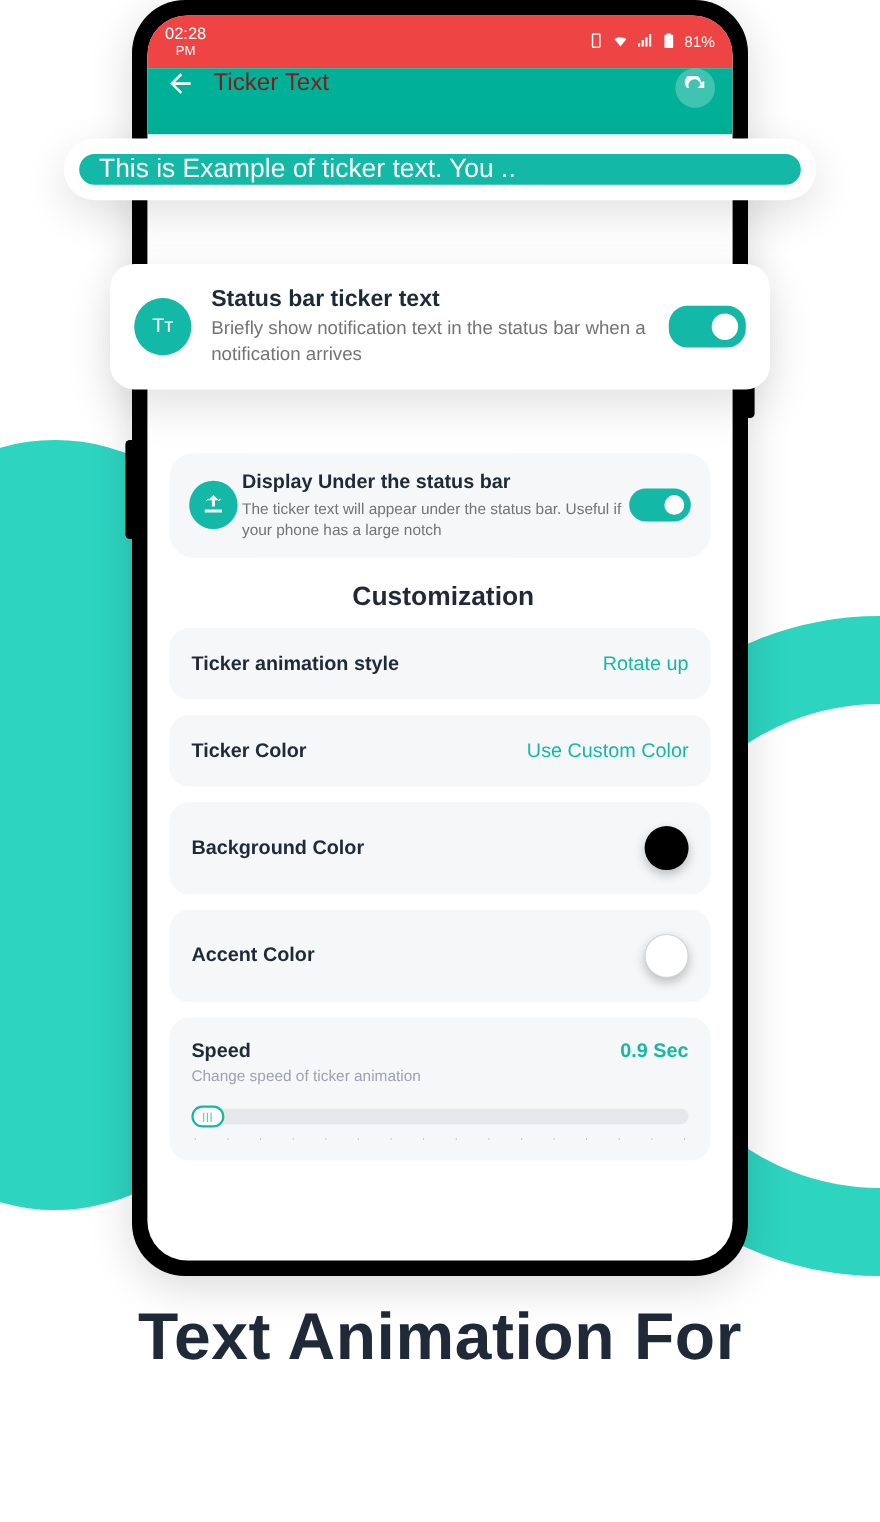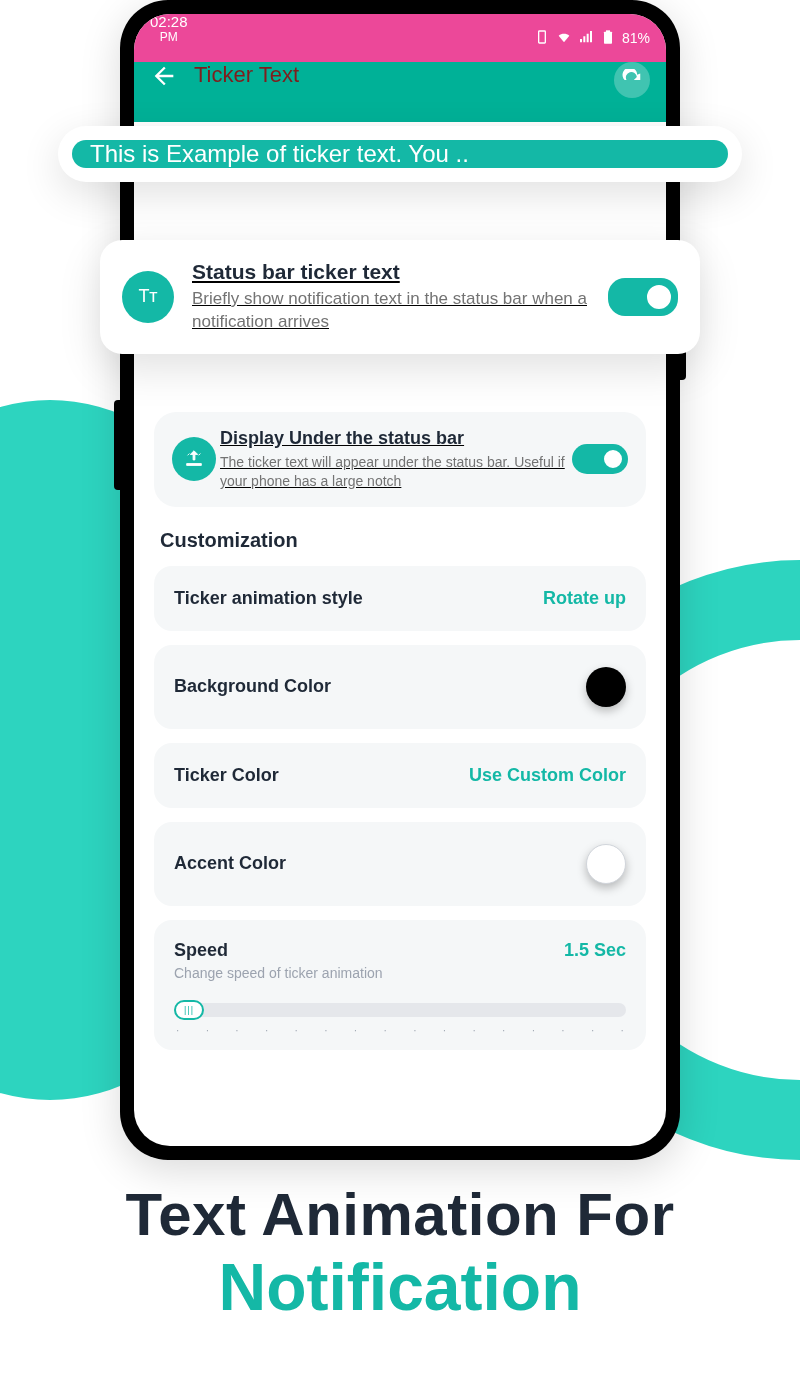--- a/index.html
+++ b/index.html
@@ -79,22 +79,23 @@
     height: 100%;
     background: #fff;
     border-radius: 36px;
     overflow: hidden;
     position: relative;
   }
 
   
   .status-bar {
     height: 48px;
-    background: #ec4899;
-    display: flex;
+    background: #ef4444;
+    display: flex;
+    align-items: center;
     justify-content: space-between;
     padding: 0 16px;
     color: #fff;
     font-size: 14px;
   }
   .status-time { line-height: 1.1; text-align: center; }
   .status-time .clock { font-size: 15px; }
   .status-time .ampm { font-size: 12px; }
   .status-icons { display: flex; align-items: center; gap: 6px; }
   .status-icons svg { width: 16px; height: 16px; fill: #fff; }
@@ -158,21 +159,21 @@
     align-items: center;
     gap: 18px;
   }
   .circle-icon {
     width: 52px; height: 52px; min-width: 52px;
     border-radius: 50%;
     background: #14b8a6;
     display: flex; align-items: center; justify-content: center;
     color: #fff;
   }
-  .card-body { flex: 1; text-decoration: underline; }
+  .card-body { flex: 1; }
   .card-title { font-size: 21px; font-weight: 700; color: #1f2937; margin-bottom: 4px; }
   .card-desc { font-size: 17px; color: #737373; line-height: 1.35; }
   .toggle {
     width: 64px; height: 34px; min-width: 64px;
     border-radius: 17px;
     background: #14b8a6;
     position: relative;
   }
   .toggle::after {
     content: "";
@@ -206,37 +207,38 @@
     gap: 4px;
     margin-bottom: 22px;
   }
   .inner-card .circle-icon { width: 44px; height: 44px; min-width: 44px; }
   .inner-card .card-title { font-size: 18px; font-weight: 700; }
   .inner-card .card-desc { font-size: 14px; }
   .inner-card .toggle { width: 56px; height: 30px; min-width: 56px; }
   .inner-card .toggle::after { width: 24px; height: 24px; border-width: 3px; }
 
   .section-title {
-    font-size: 20px; font-weight: 700; color: #1f2937;
+    font-size: 24px; font-weight: 700; color: #1f2937;
     margin-bottom: 14px;
     padding-left: 6px;
+    text-align: center;
   }
 
   .row-card {
     background: #f5f7f8;
     border-radius: 18px;
     padding: 22px 20px;
     display: flex;
     align-items: center;
     justify-content: space-between;
     margin-bottom: 14px;
     gap: 12px;
   }
   .row-card .row-title { font-size: 18px; font-weight: 600; color: #1f2937; }
-  .row-card .row-value { font-size: 18px; font-weight: 700; color: #14b8a6; text-align: left; }
+  .row-card .row-value { font-size: 18px; font-weight: 400; color: #14b8a6; text-align: left; }
   .color-swatch {
     width: 40px; height: 40px; border-radius: 50%;
     box-shadow: 0 4px 10px rgba(0,0,0,.25);
   }
   .swatch-black { background: #000; }
   .swatch-white { background: #fff; border: 1px solid #d1d5db; }
 
   .speed-card {
     background: #f5f7f8;
     border-radius: 18px;
@@ -358,38 +360,38 @@
         </div>
 
         <div class="section-title">Customization</div>
 
         <div class="row-card">
           <div class="row-title">Ticker animation style</div>
           <div class="row-value">Rotate up</div>
         </div>
 
         <div class="row-card">
+          <div class="row-title">Ticker Color</div>
+          <div class="row-value">Use Custom Color</div>
+        </div>
+
+        <div class="row-card">
           <div class="row-title">Background Color</div>
           <div class="color-swatch swatch-black"></div>
-        </div>
-
-        <div class="row-card">
-          <div class="row-title">Ticker Color</div>
-          <div class="row-value">Use Custom Color</div>
         </div>
 
         <div class="row-card">
           <div class="row-title">Accent Color</div>
           <div class="color-swatch swatch-white"></div>
         </div>
 
         <div class="speed-card">
           <div class="speed-head">
             <div class="speed-title">Speed</div>
-            <div class="speed-val">1.5 Sec</div>
+            <div class="speed-val">0.9 Sec</div>
           </div>
           <div class="speed-sub">Change speed of ticker animation</div>
           <div class="slider-track">
             <div class="slider-thumb"></div>
           </div>
           <div class="ticks">
             <span>·</span>
               <span>·</span>
               <span>·</span>
               <span>·</span>
@@ -424,14 +426,13 @@
   </div>
   <div class="card-body">
     <div class="card-title">Status bar ticker text</div>
     <div class="card-desc">Briefly show notification text in the status bar when a notification arrives</div>
   </div>
   <div class="toggle big"></div>
 </div>
 
 <div class="marketing">
   <div class="line1">Text Animation For</div>
-  <div class="line2">Notification</div>
 </div>
 
 </body></html>

